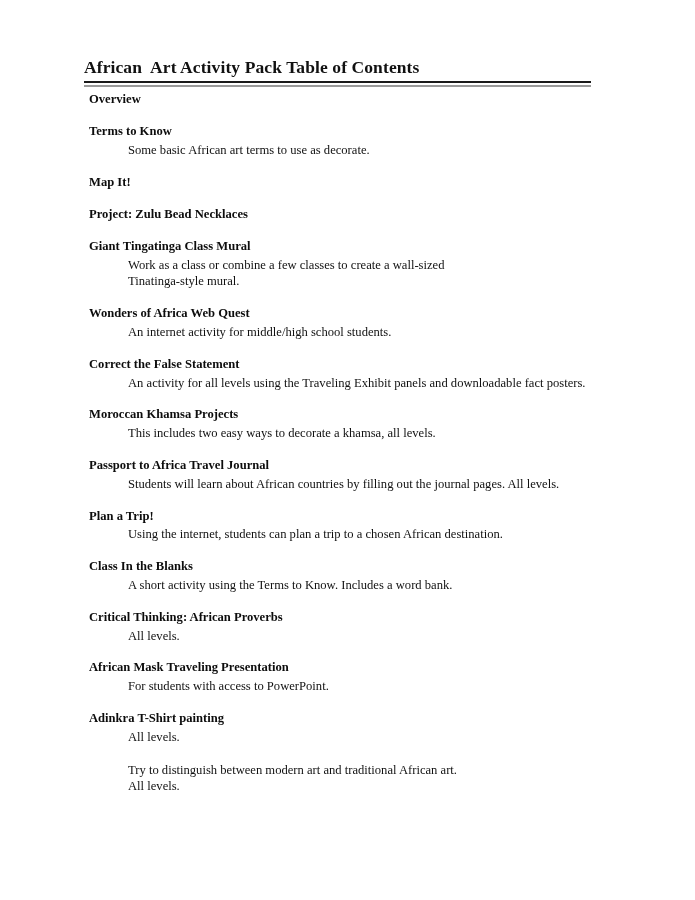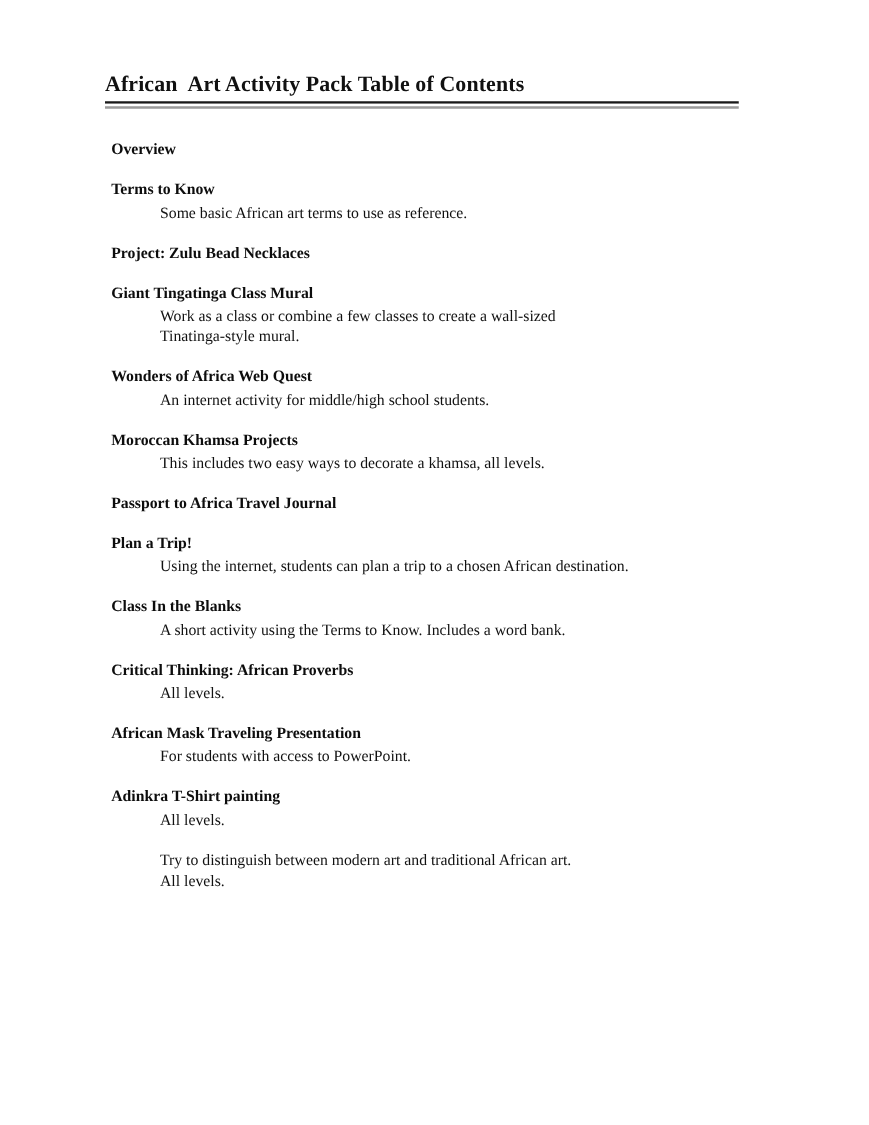--- a/index.html
+++ b/index.html
@@ -56,21 +56,21 @@
   .rule-bottom {
     height: 2px;
     background: #9a9a9a;
     width: 100%;
   }
 
   
   .toc {
     position: absolute;
     left: 89px;
-    top: 112px;
+    top: 92px;
     width: 520px;
   }
   .entry {
     margin: 0 0 16.5px 0;
   }
   .entry:last-child {
     margin-bottom: 0;
   }
   .entry-title {
     font-size: 12.6px;
@@ -103,42 +103,48 @@
       <div class="rule-bottom"></div>
     </div>
   </div>
 
   <div class="toc" id="toc-list">
       <div class="entry no-desc">
         <div class="entry-title">Overview</div>
       </div>
       <div class="entry">
         <div class="entry-title">Terms to Know</div>
-        <div class="entry-desc">Some basic African art terms to use as reference.</div>
+        <div class="entry-desc">Some basic African art terms to use as decorate.</div>
       </div>
       <div class="entry">
+        <div class="entry-title">Map It!</div>
       </div>
       <div class="entry">
         <div class="entry-title">Project: Zulu Bead Necklaces</div>
       </div>
       <div class="entry">
         <div class="entry-title">Giant Tingatinga Class Mural</div>
         <div class="entry-desc">Work as a class or combine a few classes to create a wall-sized
 Tinatinga-style mural.</div>
       </div>
       <div class="entry">
         <div class="entry-title">Wonders of Africa Web Quest</div>
         <div class="entry-desc">An internet activity for middle/high school students.</div>
       </div>
       <div class="entry">
+        <div class="entry-title">Correct the False Statement</div>
+        <div class="entry-desc">An activity for all levels using the Traveling Exhibit panels and downloadable fact posters.</div>
+      </div>
+      <div class="entry">
         <div class="entry-title">Moroccan Khamsa Projects</div>
         <div class="entry-desc">This includes two easy ways to decorate a khamsa, all levels.</div>
       </div>
       <div class="entry">
         <div class="entry-title">Passport to Africa Travel Journal</div>
+        <div class="entry-desc">Students will learn about African countries by filling out the journal pages. All levels.</div>
       </div>
       <div class="entry">
         <div class="entry-title">Plan a Trip!</div>
         <div class="entry-desc">Using the internet, students can plan a trip to a chosen African destination.</div>
       </div>
       <div class="entry">
         <div class="entry-title">Class In the Blanks</div>
         <div class="entry-desc">A short activity using the Terms to Know. Includes a word bank.</div>
       </div>
       <div class="entry">

